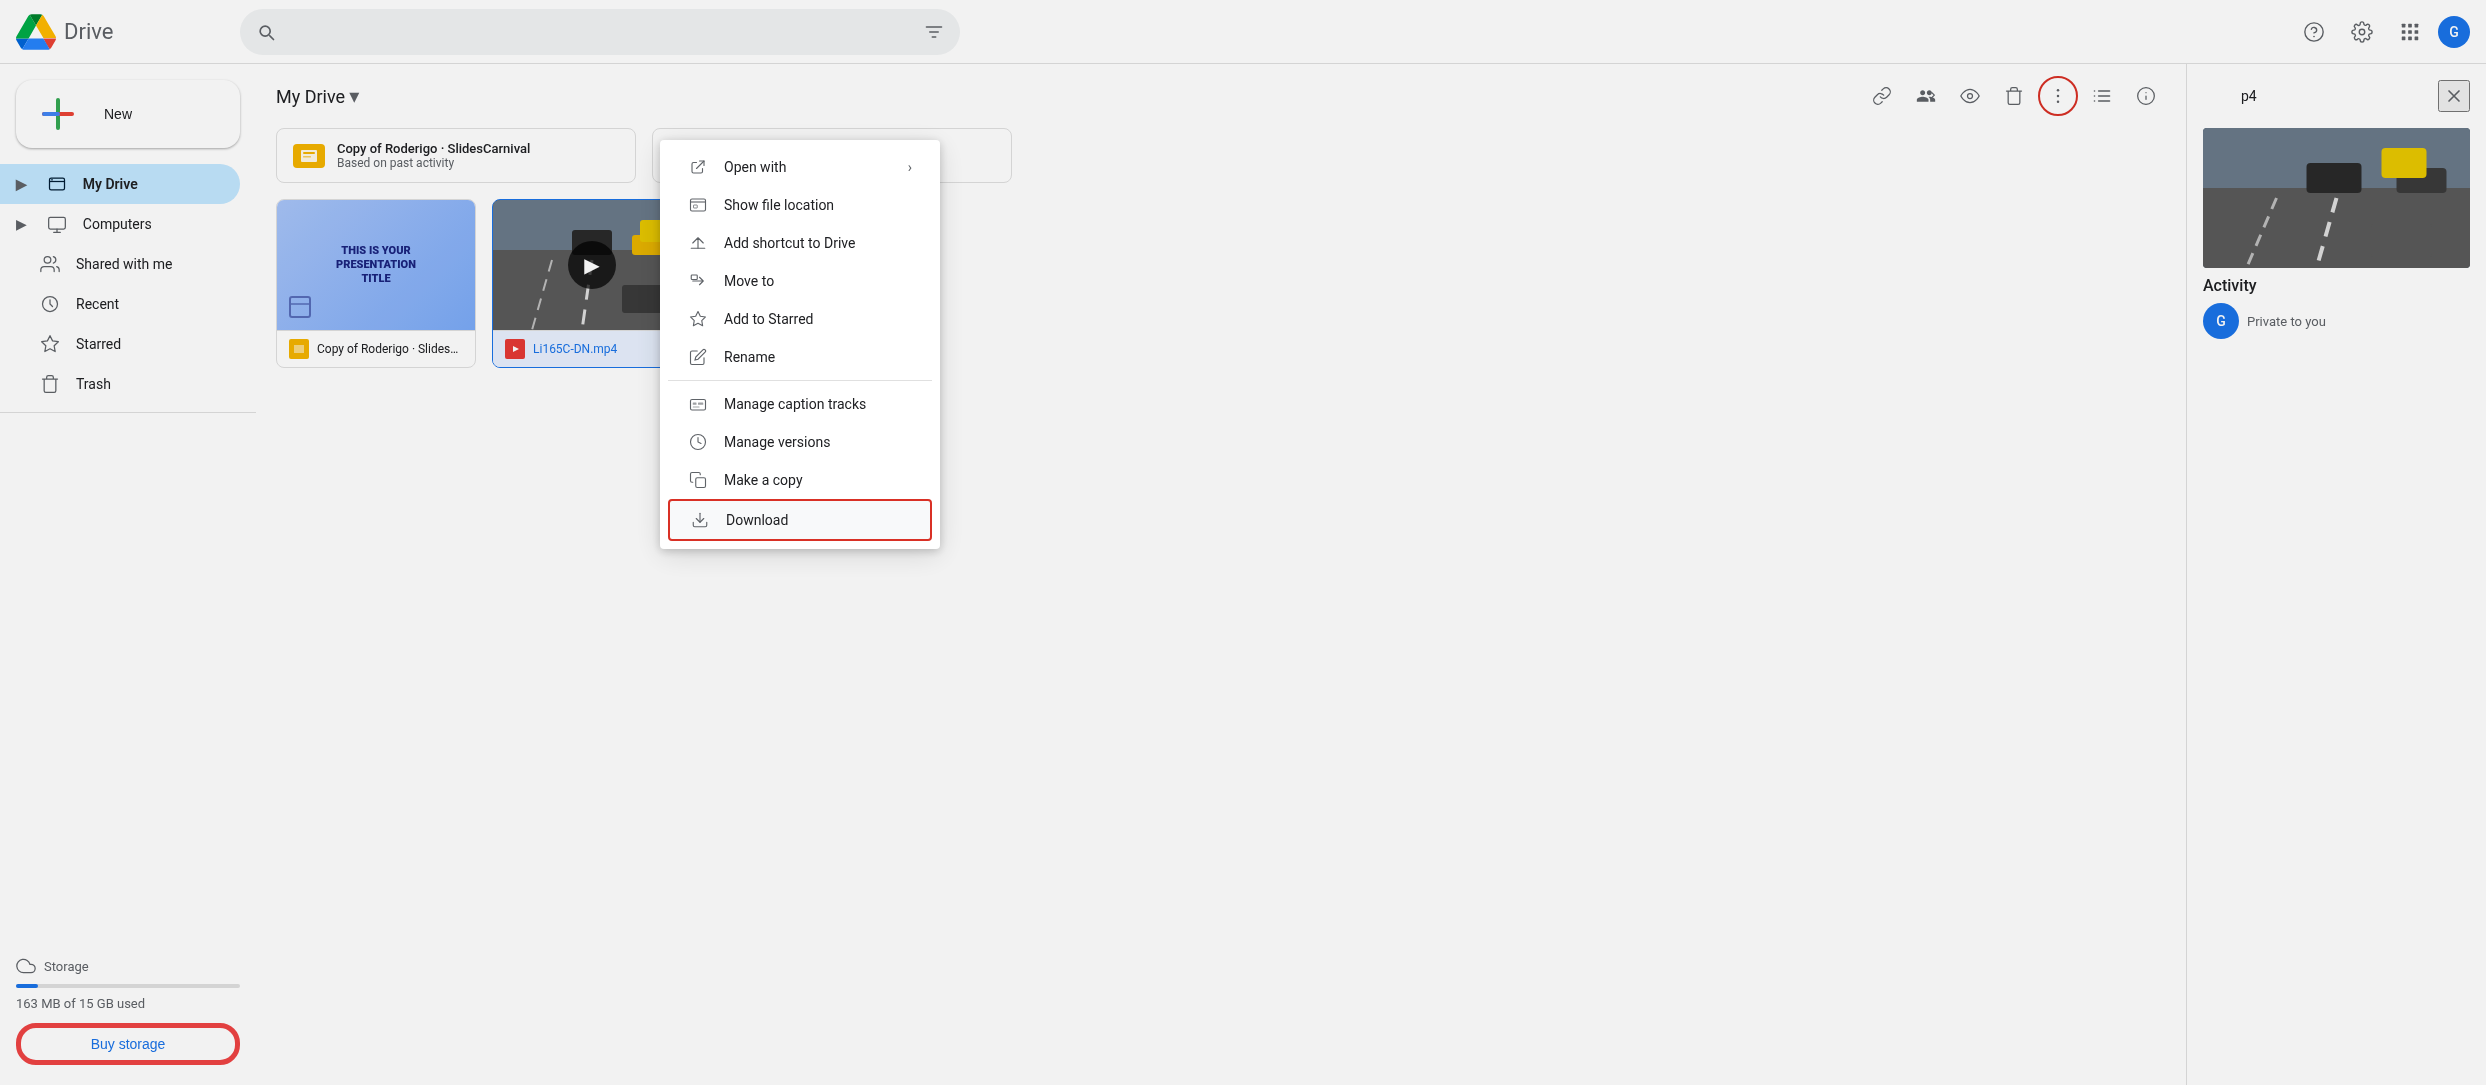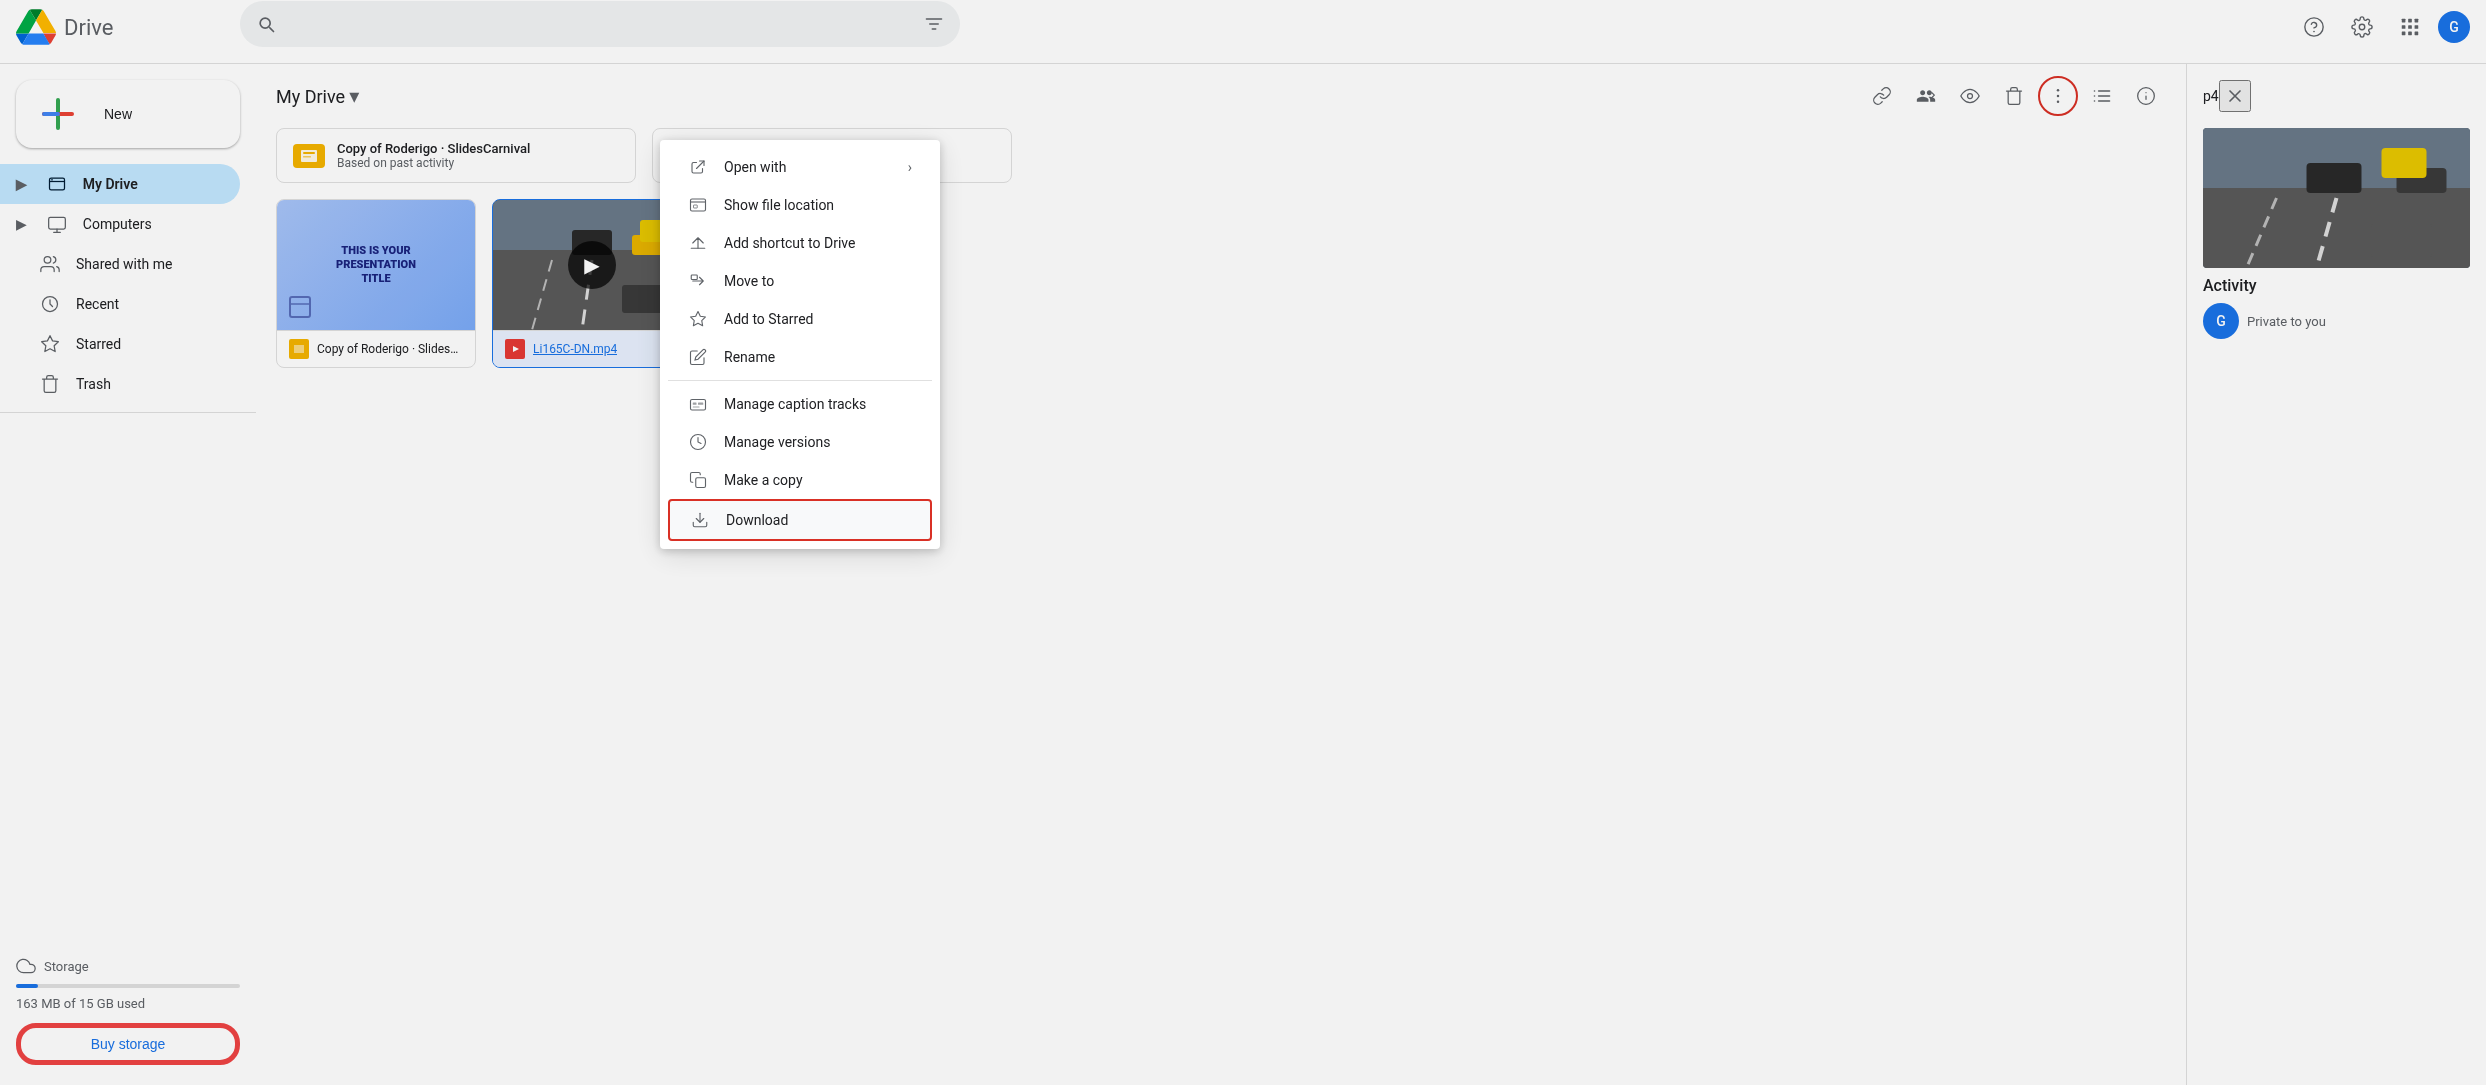--- a/index.html
+++ b/index.html
@@ -1,23 +1,23 @@
 <!DOCTYPE html>
 <html><head>
   <meta charset="utf-8">
   <style>
     * { box-sizing: border-box; margin: 0; padding: 0; }
     body { font-family: 'Google Sans', Roboto, Arial, sans-serif; background: #fff; color: #202124; font-size: 14px; overflow: hidden; }
 
     
     .header {
       display: flex;
-      align-items: flex-end;
+      align-items: center;
       height: 64px;
-      padding: 16px 16px;
+      padding: 0 16px;
       border-bottom: 1px solid #e0e0e0;
       gap: 24px;
       position: relative;
       z-index: 10;
     }
     .logo-area {
       display: flex;
       align-items: center;
       gap: 8px;
       min-width: 200px;
@@ -237,21 +237,21 @@
       display: flex;
       align-items: center;
       gap: 8px;
       padding: 8px 12px;
       border-top: 1px solid #e0e0e0;
     }
     .file-type-icon { width: 20px; height: 20px; border-radius: 2px; display: flex; align-items: center; justify-content: center; flex-shrink: 0; font-size: 10px; }
     .file-type-icon.slides { background: #f4b400; }
     .file-type-icon.video { background: #e53935; }
     .file-name { font-size: 12px; color: #202124; white-space: nowrap; overflow: hidden; text-overflow: ellipsis; }
-    .file-name.link { color: #1a73e8; text-decoration: underline; }
+    .file-name.link { color: #1a73e8; }
 
     
     .play-btn {
       position: absolute;
       width: 48px;
       height: 48px;
       border-radius: 50%;
       background: rgba(0,0,0,0.7);
       display: flex;
       align-items: center;
@@ -277,21 +277,23 @@
       width: 300px;
       min-width: 300px;
       border-left: 1px solid #e0e0e0;
       padding: 16px;
       overflow-y: auto;
       position: relative;
     }
     .right-panel-header {
       display: flex;
       align-items: center;
+      justify-content: space-between;
       margin-bottom: 16px;
+      margin-left: 38px;
     }
     .close-btn { cursor: pointer; color: #5f6368; padding: 4px; }
 
     
     .context-menu {
       position: fixed;
       top: 140px;
       left: 660px;
       width: 280px;
       background: #fff;

